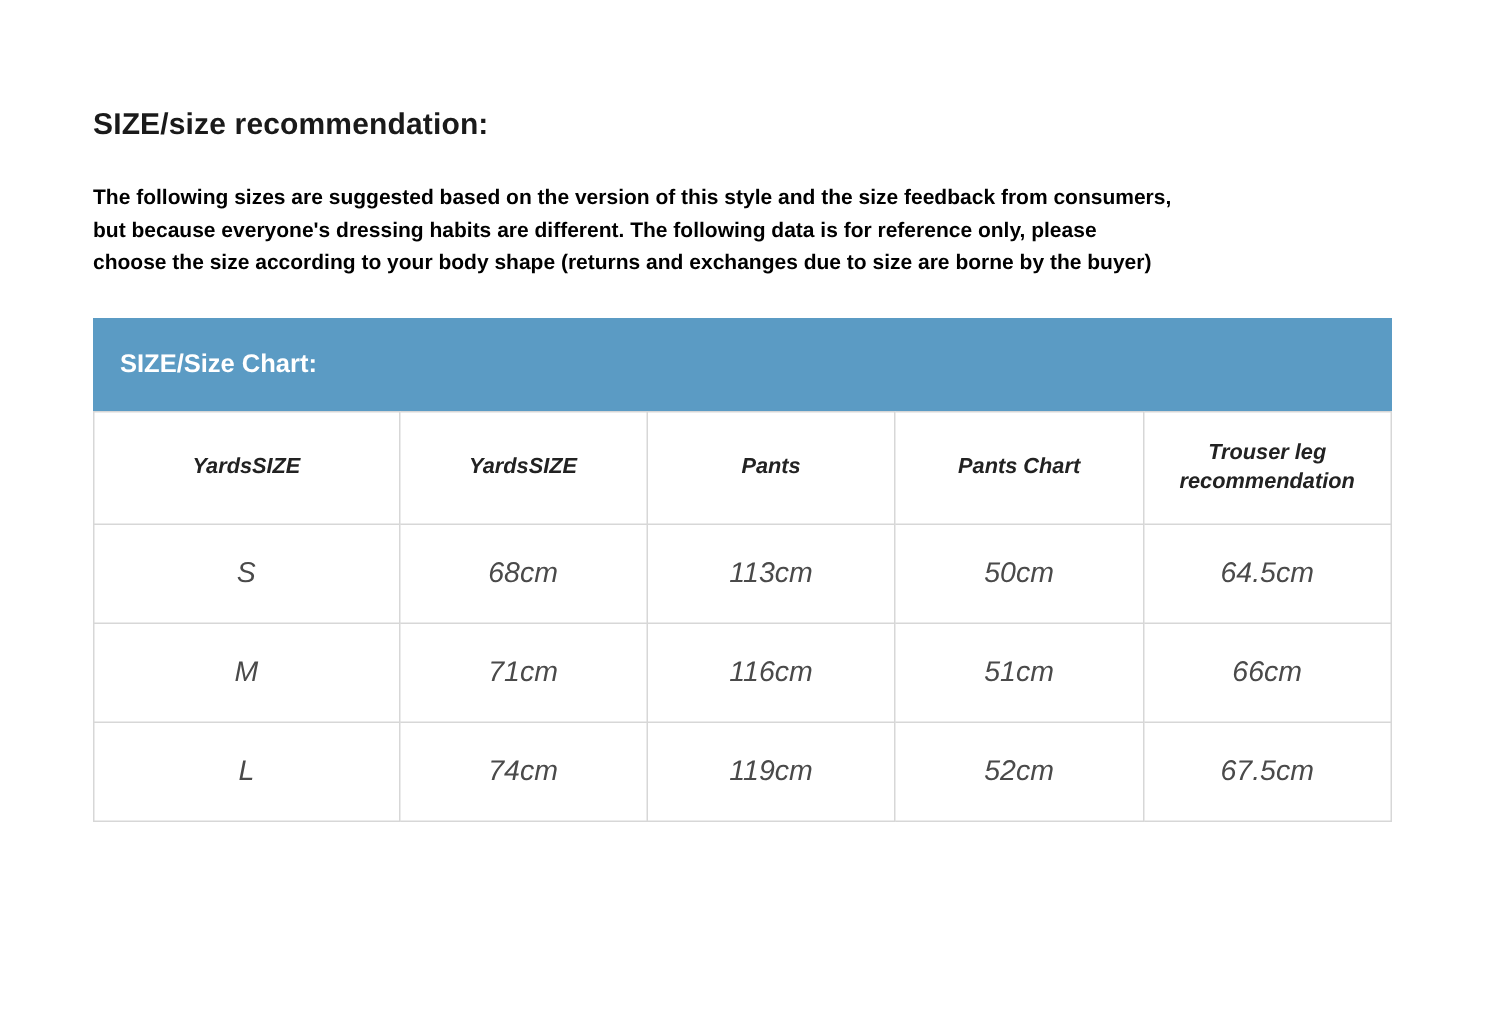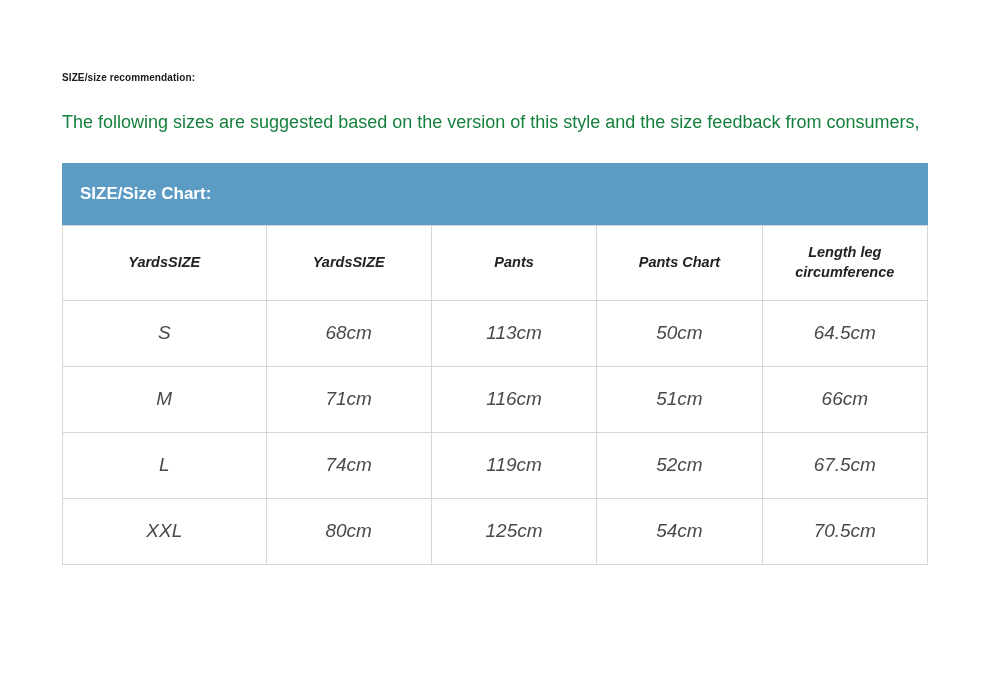--- a/index.html
+++ b/index.html
@@ -15,30 +15,30 @@
     overflow: hidden;
   }
   .page {
     position: relative;
     width: 1000px;
     height: 674px;
     box-sizing: border-box;
     padding: 72px 62px 0 62px;
   }
   .heading {
-    font-size: 10px;
+    font-size: 20px;
     font-weight: bold;
     color: #1a1a1a;
     letter-spacing: 0.1px;
     margin: 0 0 26px 0;
   }
   .intro {
-    font-size: 18px;
-    font-weight: normal;
-    color: #15803d;
+    font-size: 14px;
+    font-weight: bold;
+    color: #000000;
     line-height: 1.55;
     margin: 0 0 26px 0;
     max-width: 880px;
   }
   .intro span {
     display: block;
   }
   .table-wrap {
     width: 866px;
     margin-top: 20px;
@@ -87,39 +87,41 @@
 </style>
 </head>
 <body>
 
 <div class="page">
 
   <div class="heading">SIZE/size recommendation:</div>
 
   <div class="intro">
     <span>The following sizes are suggested based on the version of this style and the size feedback from consumers,</span>
+    <span>but because everyone's dressing habits are different. The following data is for reference only, please</span>
+    <span>choose the size according to your body shape (returns and exchanges due to size are borne by the buyer)</span>
   </div>
 
   <div class="table-wrap">
     <div class="chart-title">SIZE/Size Chart:</div>
     <table class="size-table">
       <colgroup>
         <col class="c0">
           <col class="c1">
           <col class="c2">
           <col class="c3">
           <col class="c4">
       </colgroup>
       <thead>
         <tr>
           <th>YardsSIZE</th>
           <th>YardsSIZE</th>
           <th>Pants</th>
           <th>Pants Chart</th>
-          <th>Length leg circumference</th>
+          <th>Trouser leg recommendation</th>
         </tr>
       </thead>
       <tbody>
         <tr>
           <td>S</td>
           <td>68cm</td>
           <td>113cm</td>
           <td>50cm</td>
           <td>64.5cm</td>
         </tr>
@@ -130,24 +132,17 @@
           <td>51cm</td>
           <td>66cm</td>
         </tr>
         <tr>
           <td>L</td>
           <td>74cm</td>
           <td>119cm</td>
           <td>52cm</td>
           <td>67.5cm</td>
         </tr>
-        <tr>
-          <td>XXL</td>
-          <td>80cm</td>
-          <td>125cm</td>
-          <td>54cm</td>
-          <td>70.5cm</td>
-        </tr>
       </tbody>
     </table>
   </div>
 
 </div>
 
 </body></html>

